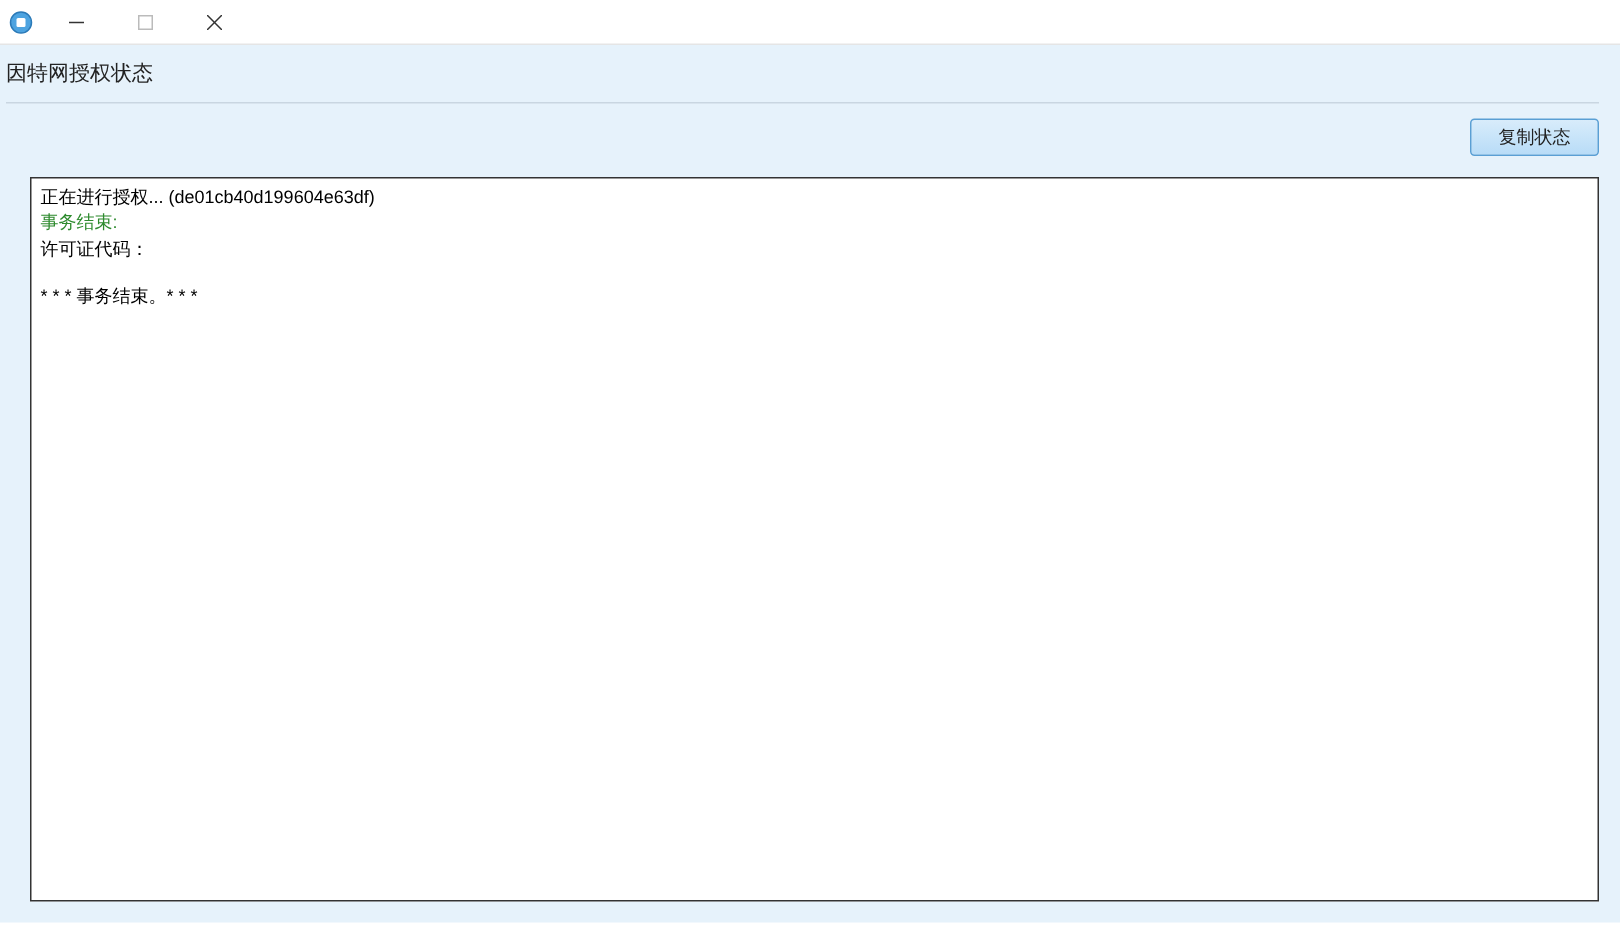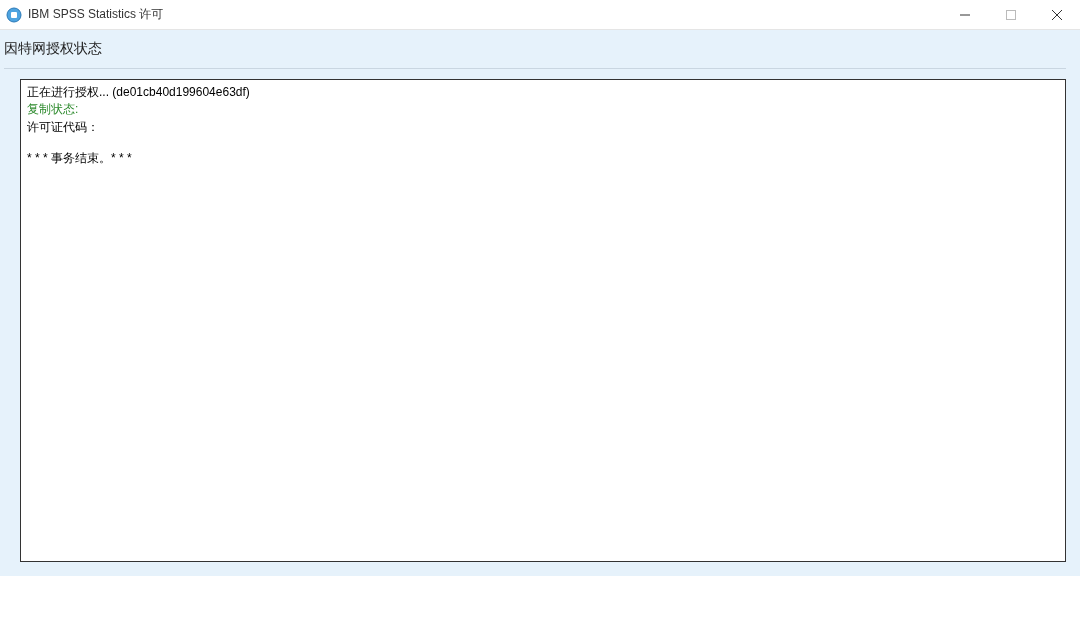--- a/index.html
+++ b/index.html
@@ -119,21 +119,20 @@
 </head>
 <body>
 
 <div class="title-bar">
   <span class="app-icon">
     <svg viewBox="0 0 16 16">
       <circle cx="8" cy="8" r="7" fill="#4da3e0" stroke="#2b7ab8" stroke-width="1"></circle>
       <rect x="5" y="5" width="6" height="6" fill="#ffffff" rx="1"></rect>
     </svg>
   </span>
-  <span class="window-title">IBM SPSS Statistics 许可</span>
   <div class="window-controls">
     <button class="win-btn" aria-label="minimize">
       <svg viewBox="0 0 10 10">
           <line x1="0" y1="5" x2="10" y2="5" stroke="#333" stroke-width="1"></line>
         </svg>
     </button>
     <button class="win-btn maximize" aria-label="maximize">
       <svg viewBox="0 0 10 10">
           <rect x="0.5" y="0.5" width="9" height="9" fill="none" stroke="#bbb" stroke-width="1"></rect>
         </svg>
@@ -143,25 +142,28 @@
         <line x1="0" y1="0" x2="10" y2="10" stroke="#333" stroke-width="1"></line>
         <line x1="10" y1="0" x2="0" y2="10" stroke="#333" stroke-width="1"></line>
       </svg>
     </button>
   </div>
 </div>
 
 <div class="header-section">
   <h1 class="page-heading">因特网授权状态</h1>
   <hr class="divider">
+  <div class="action-row">
+    <button class="copy-btn">复制状态</button>
+  </div>
 </div>
 
 <div class="content-area">
   <div class="status-box">
     <div class="line-black">
       <span>正在进行授权... (</span><span>de01cb40d199604e63df</span><span>)</span>
     </div>
-    <div class="line-green">复制状态:</div>
+    <div class="line-green">事务结束:</div>
     <div class="line-black">许可证代码：</div>
     <div class="spacer"></div>
     <div class="line-black"> * * * 事务结束。* * *</div>
   </div>
 </div>
 
 </body></html>

